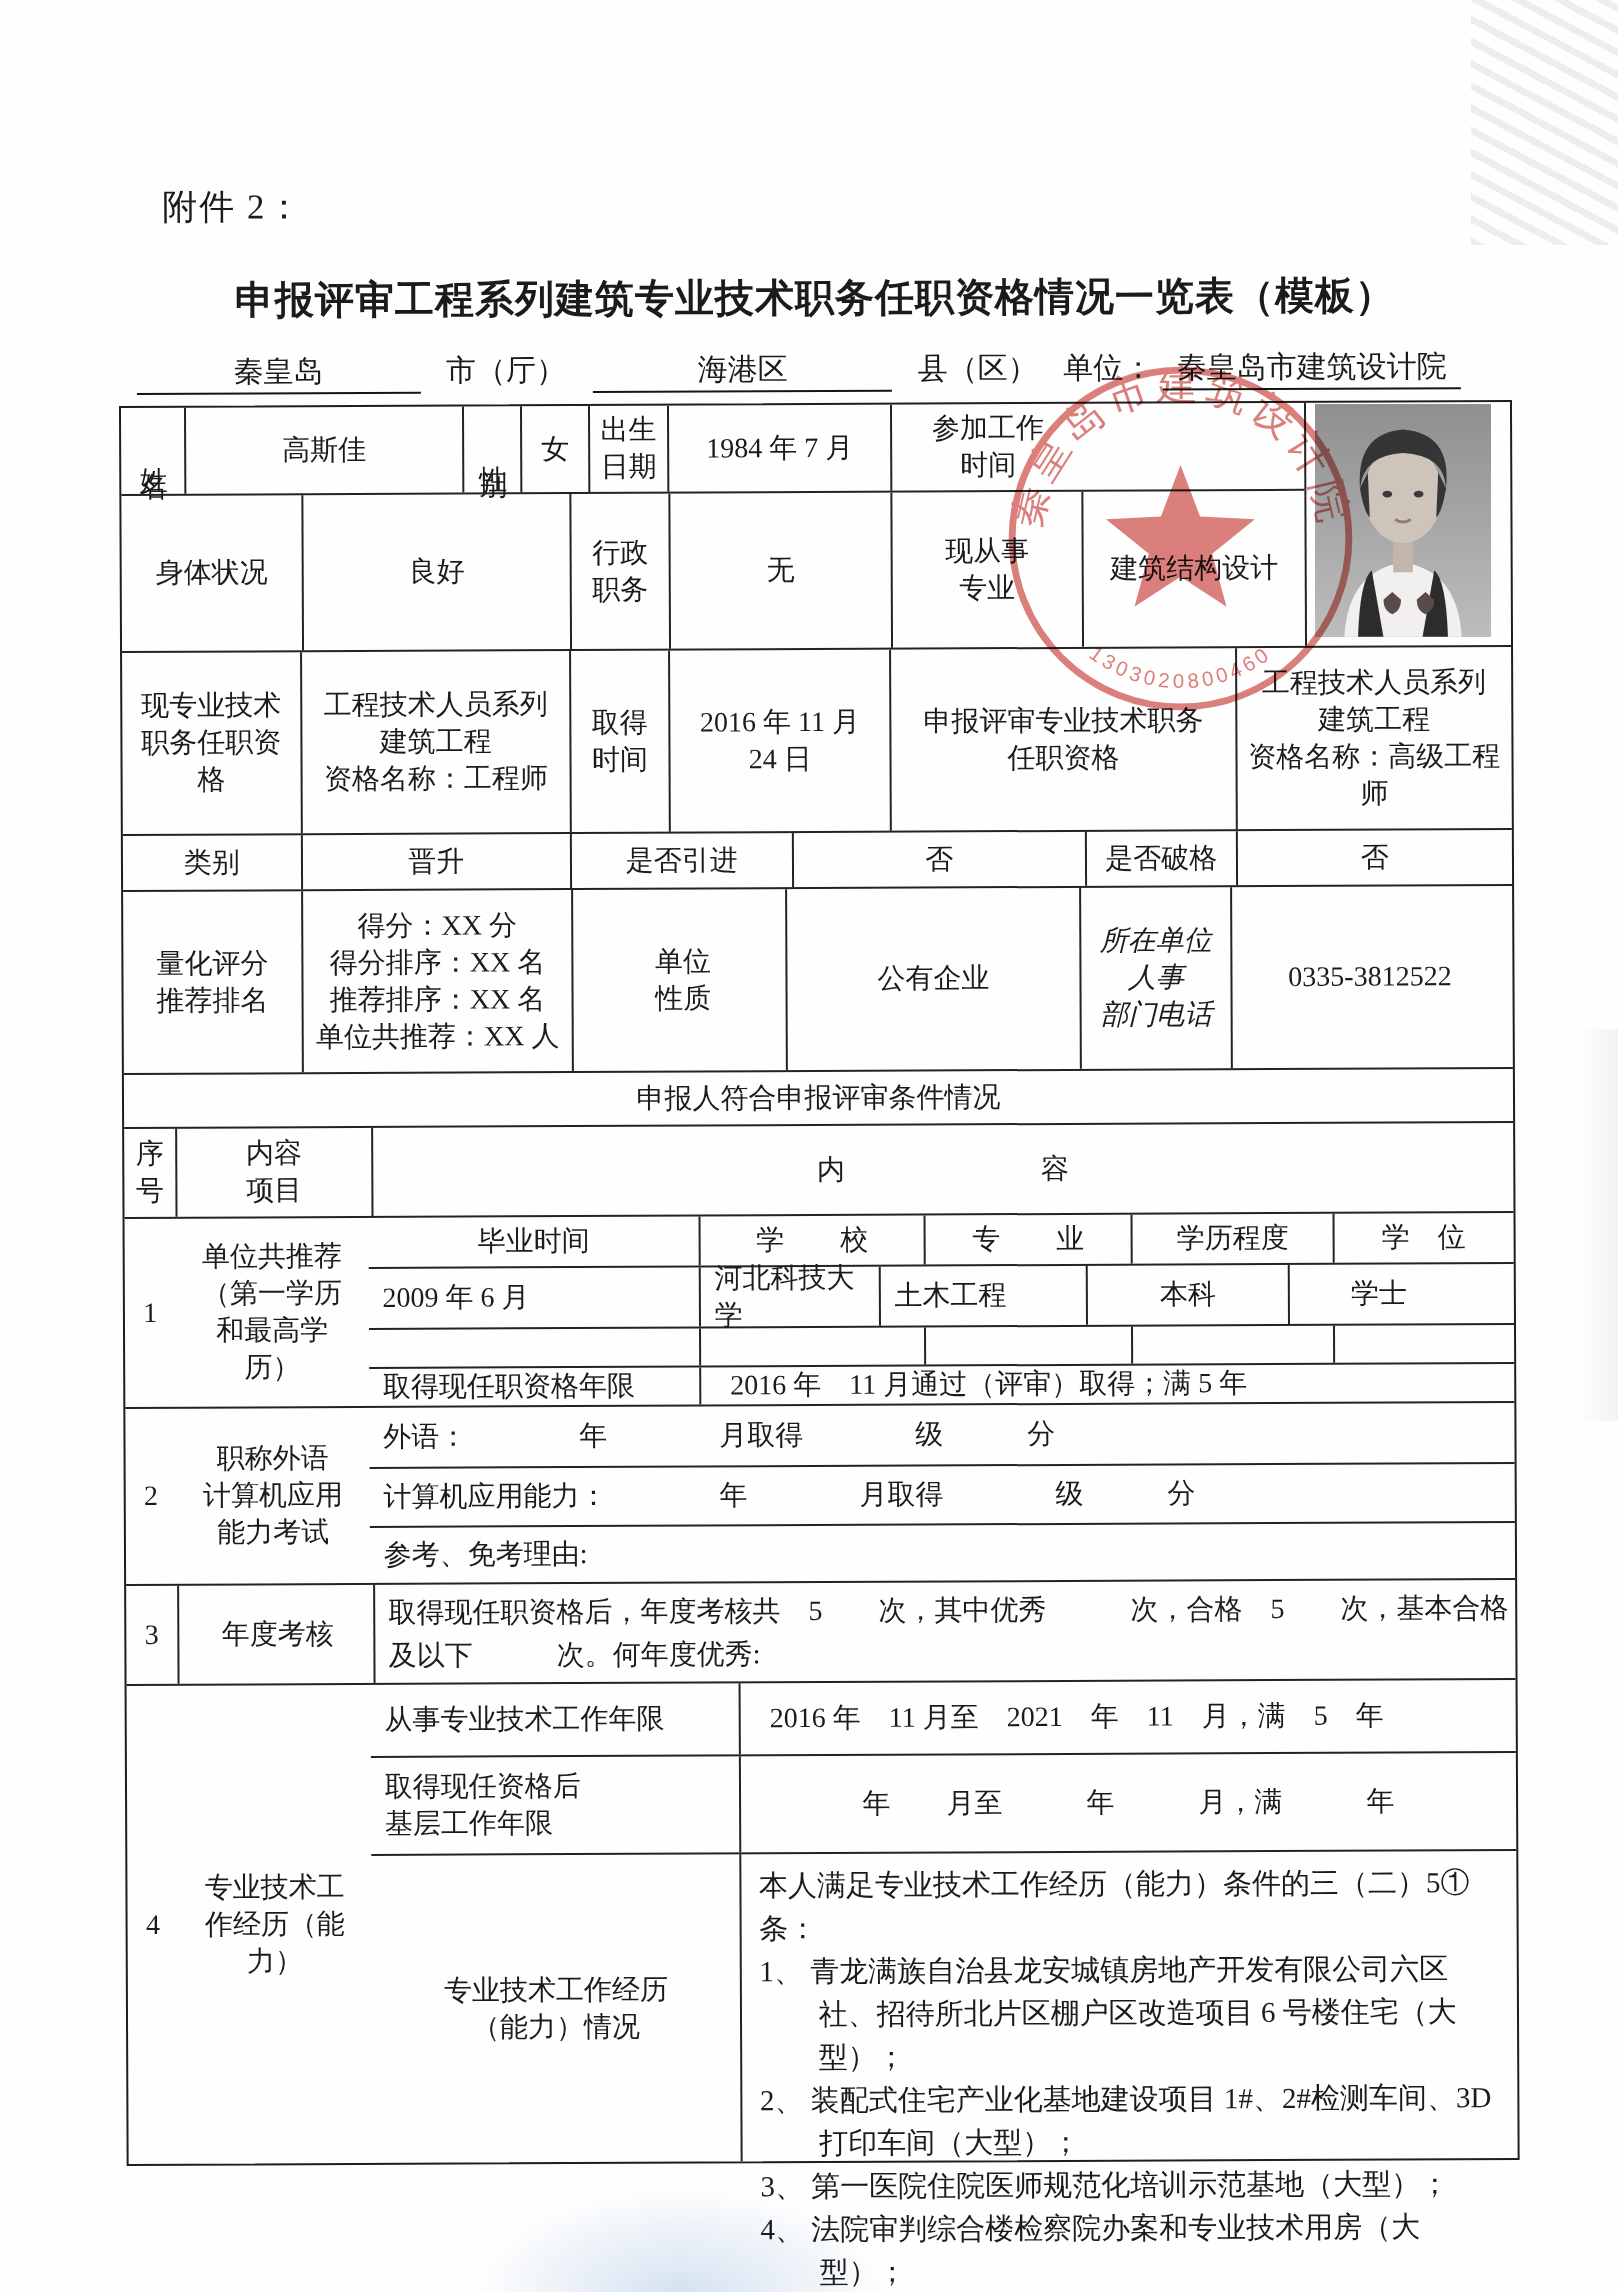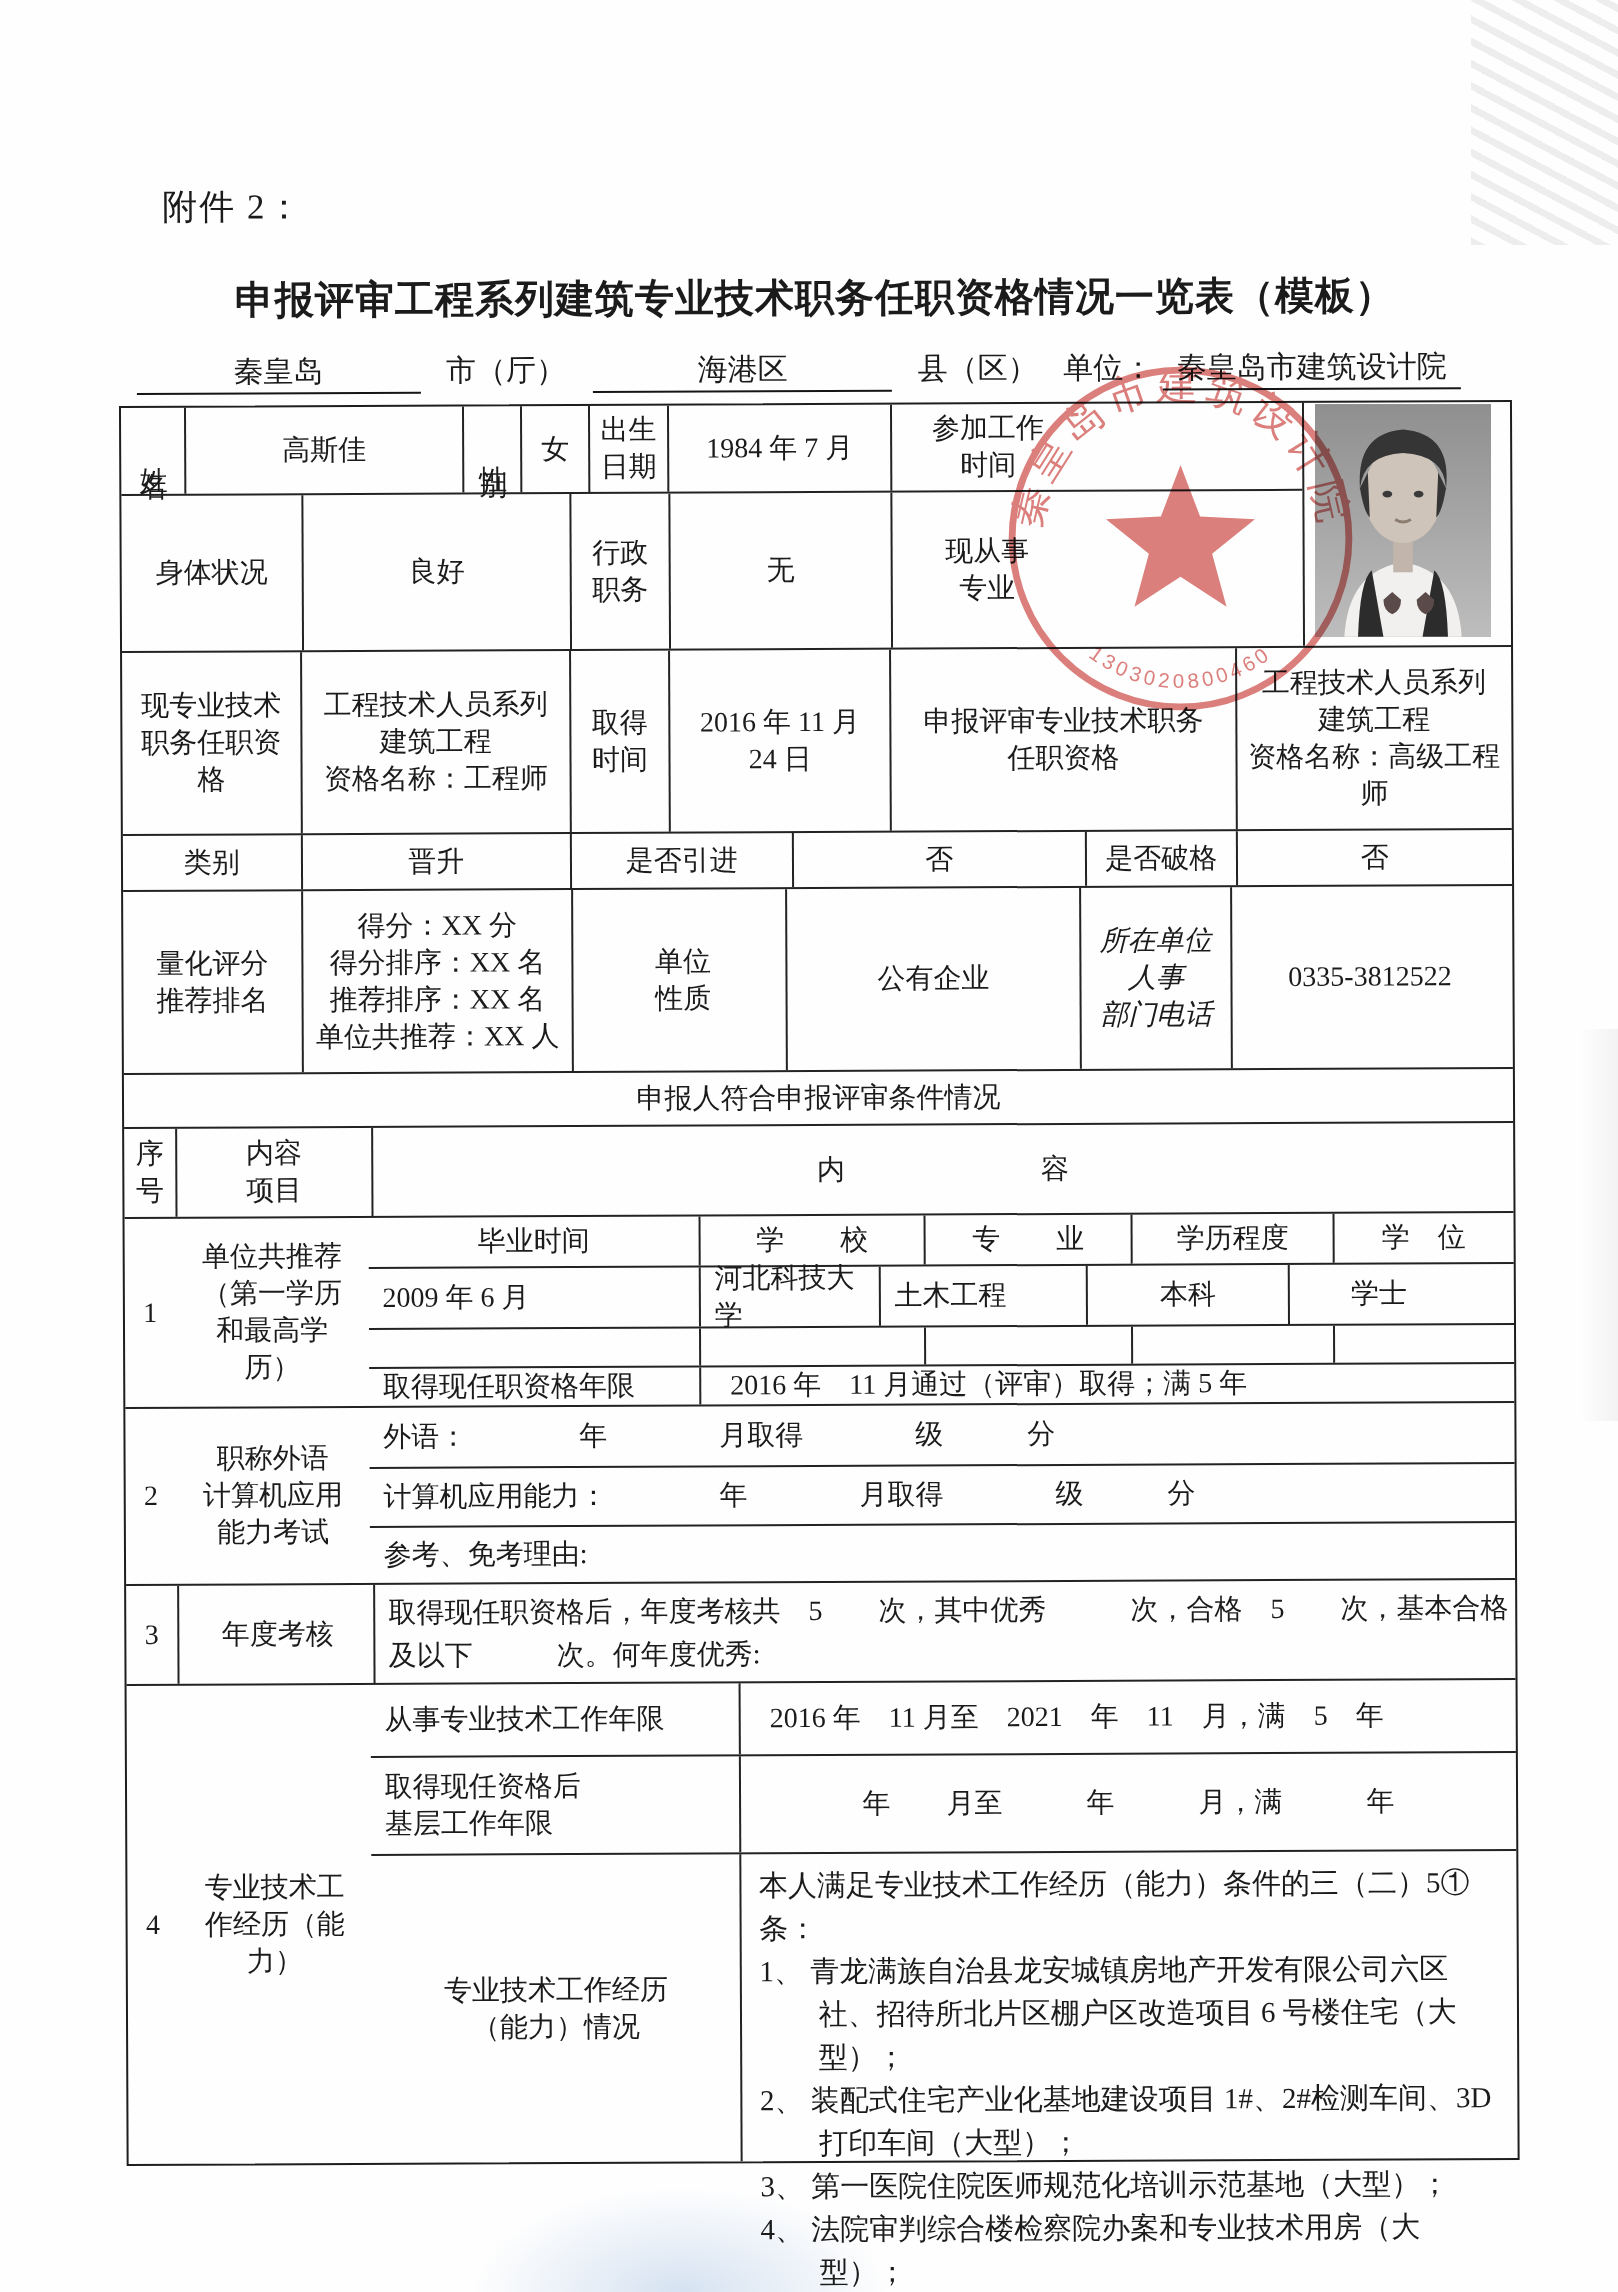--- a/index.html
+++ b/index.html
@@ -76,20 +76,21 @@
 时间</div>
           </div>
           <div class="sub" style="height:157px;">
             <div class="c" style="width:180px;">身体状况</div>
             <div class="c" style="width:268px;">良好</div>
             <div class="c pre" style="width:99px;">行政
 职务</div>
             <div class="c" style="width:222px;">无</div>
             <div class="c pre" style="width:191px;">现从事
 专业</div>
+            <div class="c" style="width:223px;">建筑结构设计</div>
           </div>
         </div>
         <div class="c cell-right" style="width:208px;"></div>
       </div>
 
       <div class="band" style="height:181px;">
         <div class="c pre" style="width:178px;">现专业技术
 职务任职资
 格</div>
         <div class="c pre" style="width:270px;">工程技术人员系列

